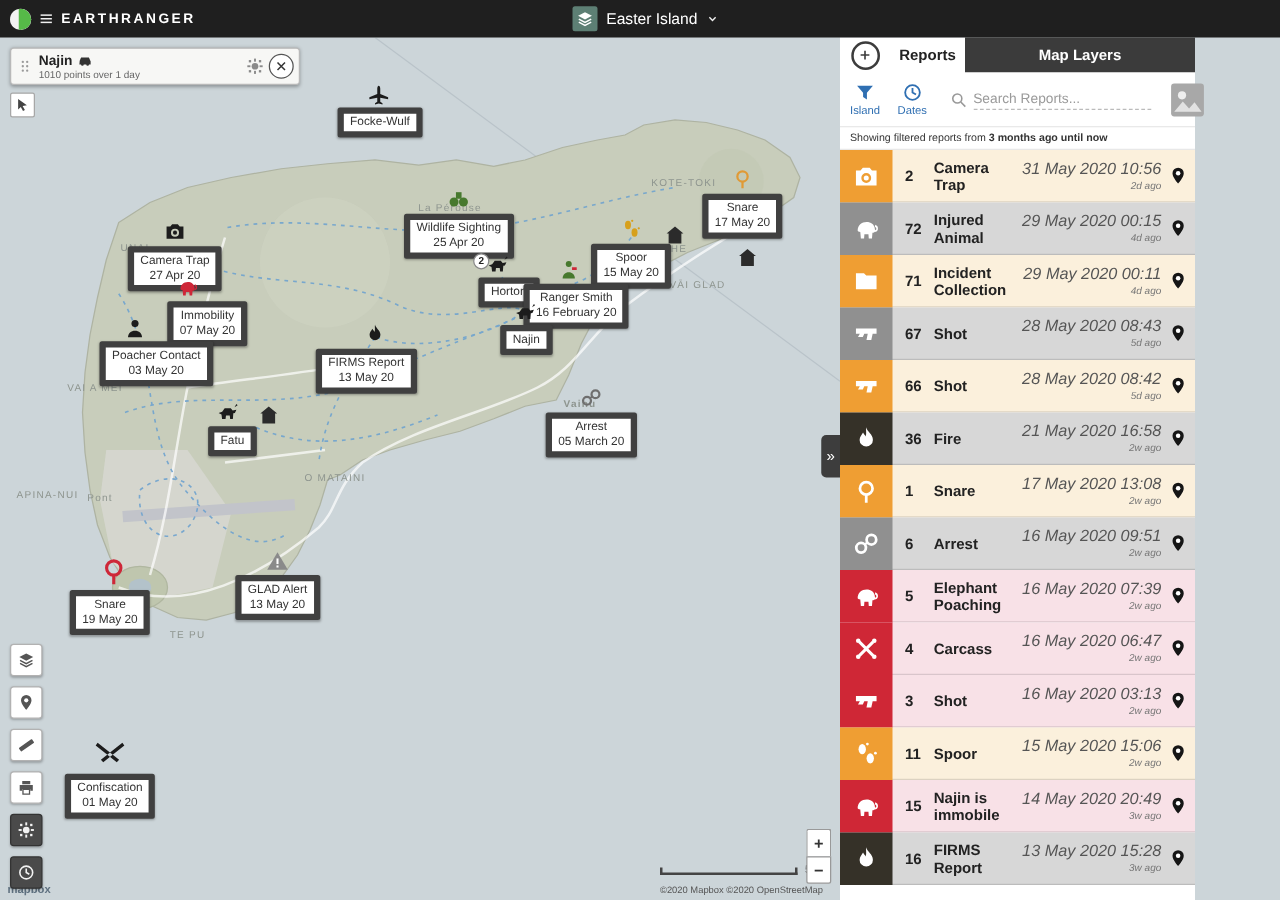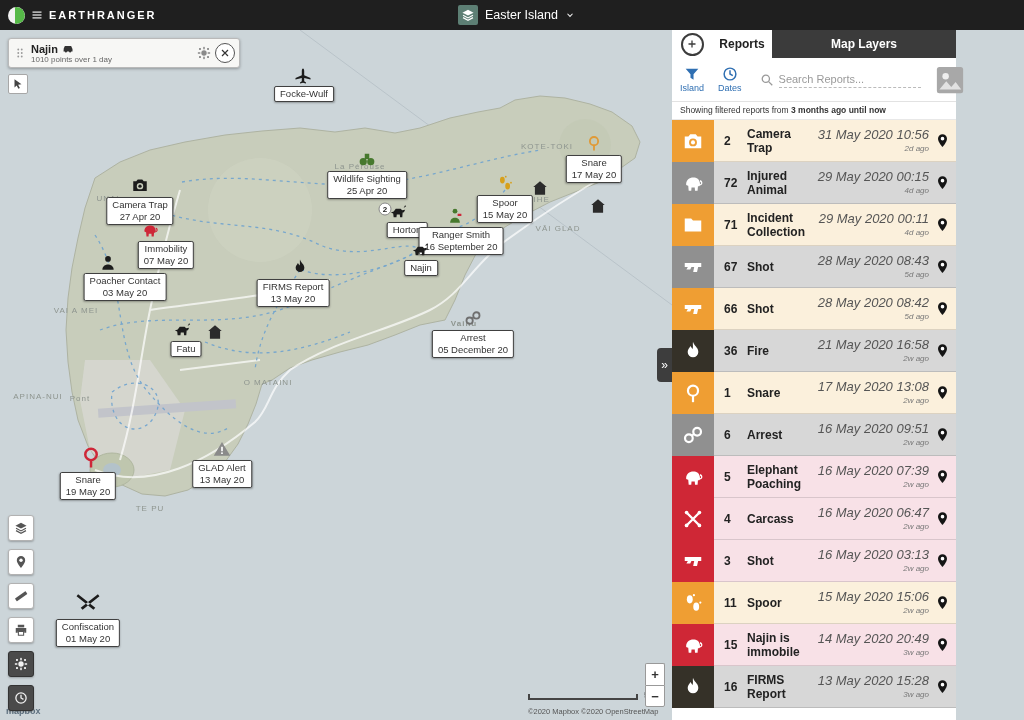--- a/index.html
+++ b/index.html
@@ -33,21 +33,21 @@
   .map { position:relative; width:672px; flex:none; background:#ccd5d9; overflow:hidden; }
   .map-svg { position:absolute; left:0; top:0; }
   .overlay { position:absolute; inset:0; }
 
   
   .place-label { position:absolute; transform:translate(-50%,-50%); font-size:8px; letter-spacing:1px;
                  color:#8e958f; white-space:nowrap; pointer-events:none; }
   .mk-icon { position:absolute; width:18px; height:18px; transform:translate(-50%,-50%); }
   .mk-icon svg { width:100%; height:100%; display:block; }
   .mk-icon.big { width:25px; height:25px; }
-  .mk-chip { position:absolute; transform:translate(-50%,0); background:#fff; border:1px solid #404040;
+  .mk-chip { position:absolute; transform:translate(-50%,0); background:#fff; border:5px solid #404040;
              border-radius:2px; padding:1px 5px; font-size:9.5px; line-height:1.25; color:#333;
              text-align:center; white-space:nowrap; box-shadow:0 1px 2px rgba(0,0,0,.3); }
   .mk-badge { position:absolute; transform:translate(-50%,-50%); width:13px; height:13px; border-radius:50%;
               background:#fff; border:1px solid #888; font-size:8px; font-weight:bold; color:#222;
               display:flex; align-items:center; justify-content:center; }
 
   
   .track-card { position:absolute; left:8px; top:8px; width:232px; height:30px; background:#f7f7f5;
                 border:1px solid #b9b9b9; border-radius:3px; box-shadow:0 1px 3px rgba(0,0,0,.3);
                 display:flex; align-items:center; padding:0 4px; gap:4px; z-index:20; }
@@ -291,21 +291,21 @@
           <div class="mk-badge" style="left: 385px; top: 179px;">2</div>
           <div class="mk-icon" style="left: 455px; top: 186px; color: rgb(71, 121, 46);">
             <svg viewBox="0 0 24 24" xmlns="http://www.w3.org/2000/svg">
               <circle cx="12" cy="5.5" r="3.2" fill="currentColor"></circle>
               <path fill="currentColor" d="M5.5 21c0-4 2.8-6.6 6.5-6.6s6.5 2.6 6.5 6.6z"></path>
               <path fill="#ce2738" d="M15.5 9h5v3h-5z"></path>
             </svg>
           </div>
           <div class="mk-chip" style="left: 461px; top: 197px;">
             <div>Ranger Smith</div>
-            <div>16 September 20</div>
+            <div>16 February 20</div>
           </div>
           <div class="mk-icon" style="left: 420px; top: 220px; color: rgb(28, 28, 28);">
             <svg viewBox="0 0 24 24" xmlns="http://www.w3.org/2000/svg">
               <path fill="currentColor" d="M2.5 12.5l3.8-1.2L9 7.5h6.5l2 2.3 4-.8-1.6 3.4-1.7.4-.5 6.2h-2.9l-.4-3.8h-4l-.5 3.8H6.2l-.6-5z"></path>
               <path fill="currentColor" d="M19.5 6.5L21.5 3l1.3 1.2z"></path>
             </svg>
           </div>
           <div class="mk-chip" style="left: 421px; top: 230px;">
             <div>Najin</div>
           </div>
@@ -320,21 +320,21 @@
           </div>
           <div class="mk-icon" style="left: 473px; top: 288px; color: rgb(111, 111, 111);">
             <svg viewBox="0 0 24 24" xmlns="http://www.w3.org/2000/svg">
               <circle cx="7.5" cy="15.5" r="4.2" fill="none" stroke="currentColor" stroke-width="2.4"></circle>
               <circle cx="16.5" cy="8.5" r="4.2" fill="none" stroke="currentColor" stroke-width="2.4"></circle>
               <path d="M10.5 12.5l3-1.5" stroke="currentColor" stroke-width="2"></path>
             </svg>
           </div>
           <div class="mk-chip" style="left: 473px; top: 300px;">
             <div>Arrest</div>
-            <div>05 December 20</div>
+            <div>05 March 20</div>
           </div>
           <div class="mk-icon" style="left: 182px; top: 300px; color: rgb(28, 28, 28);">
             <svg viewBox="0 0 24 24" xmlns="http://www.w3.org/2000/svg">
               <path fill="currentColor" d="M2.5 12.5l3.8-1.2L9 7.5h6.5l2 2.3 4-.8-1.6 3.4-1.7.4-.5 6.2h-2.9l-.4-3.8h-4l-.5 3.8H6.2l-.6-5z"></path>
               <path fill="currentColor" d="M19.5 6.5L21.5 3l1.3 1.2z"></path>
             </svg>
           </div>
           <div class="mk-chip" style="left: 186px; top: 311px;">
             <div>Fatu</div>
           </div>

